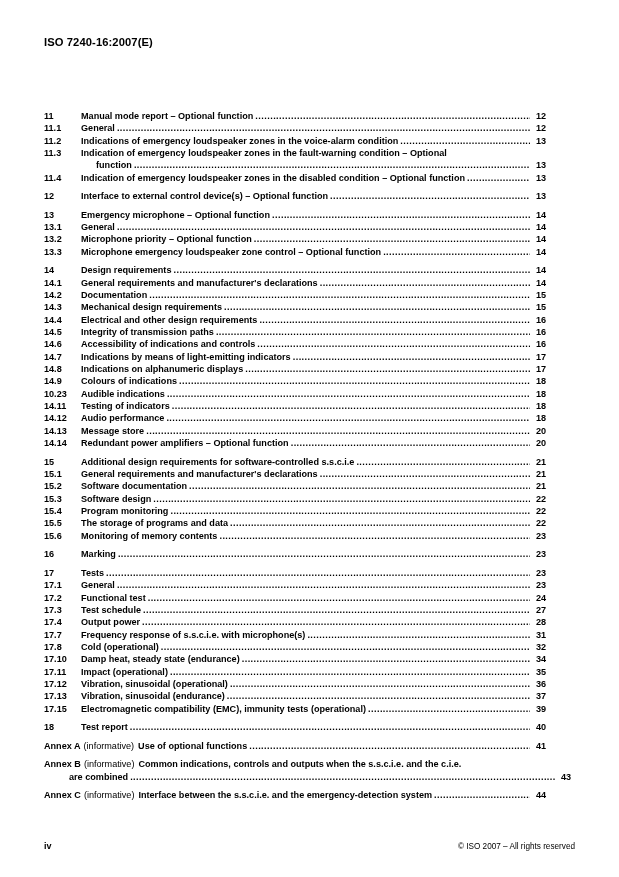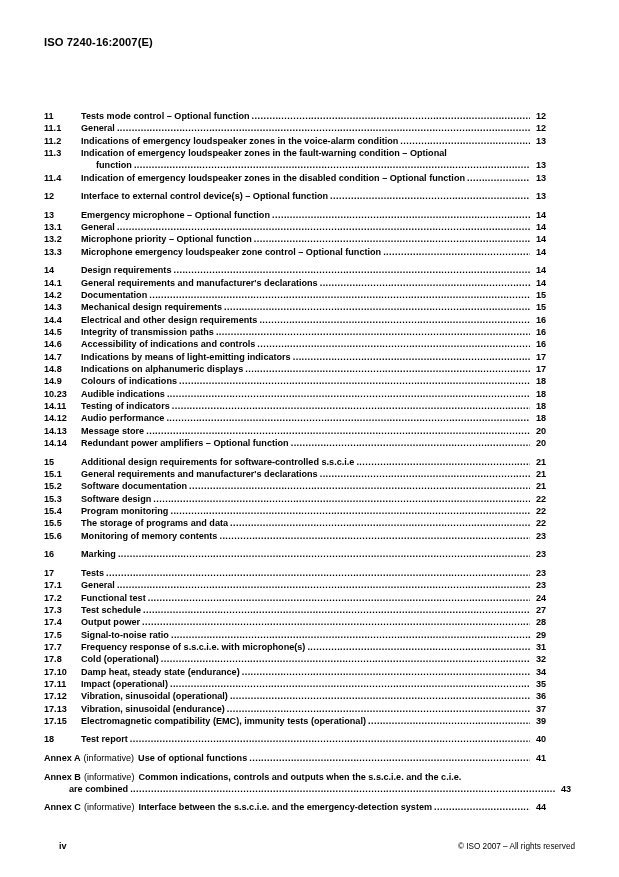--- a/index.html
+++ b/index.html
@@ -123,21 +123,20 @@
   .footer {
     position: absolute;
     left: 44px;
     right: 44px;
     bottom: 26px;
     display: flex;
     justify-content: space-between;
     align-items: baseline;
     font-size: 8.3px;
     color: #000;
-    margin-left: 15px;
   }
   .footer-left {
     font-weight: bold;
     font-size: 9px;
   }
   .footer-right {
     font-weight: normal;
     font-size: 8.2px;
     white-space: nowrap;
   }
@@ -147,21 +146,21 @@
 
 <div class="page">
 
   <div class="doc-header">ISO 7240-16:2007(E)</div>
 
   <div class="toc">
       <div class="toc-entry">
         <span class="clause-num">11</span>
         <div class="entry-body">
           <div class="title-line">
-            <span class="title-text">Tests mode control – Optional function</span>
+            <span class="title-text">Manual mode report – Optional function</span>
             <span class="leader"></span>
             <span class="page-num">12</span>
           </div>
         </div>
       </div>
       <div class="toc-entry">
         <span class="clause-num">11.1</span>
         <div class="entry-body">
           <div class="title-line">
             <span class="title-text">General</span>
@@ -523,30 +522,20 @@
           </div>
         </div>
       </div>
       <div class="toc-entry">
         <span class="clause-num">17.4</span>
         <div class="entry-body">
           <div class="title-line">
             <span class="title-text">Output power</span>
             <span class="leader"></span>
             <span class="page-num">28</span>
-          </div>
-        </div>
-      </div>
-      <div class="toc-entry">
-        <span class="clause-num">17.5</span>
-        <div class="entry-body">
-          <div class="title-line">
-            <span class="title-text">Signal-to-noise ratio</span>
-            <span class="leader"></span>
-            <span class="page-num">29</span>
           </div>
         </div>
       </div>
       <div class="toc-entry">
         <span class="clause-num">17.7</span>
         <div class="entry-body">
           <div class="title-line">
             <span class="title-text">Frequency response of s.s.c.i.e. with microphone(s)</span>
             <span class="leader"></span>
             <span class="page-num">31</span>

